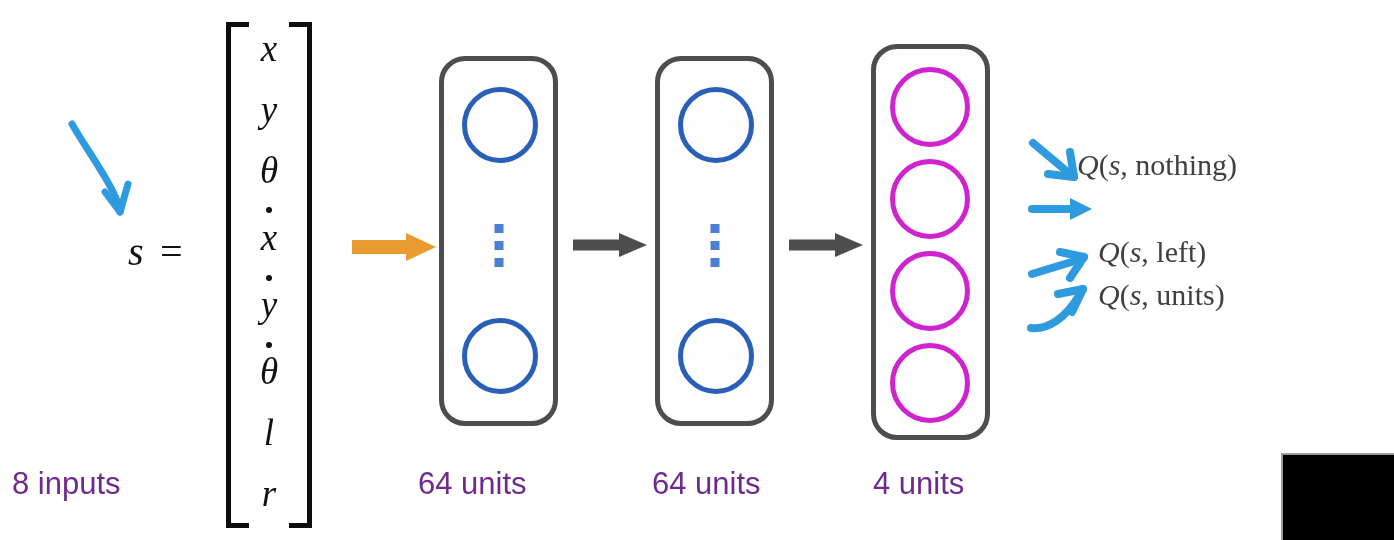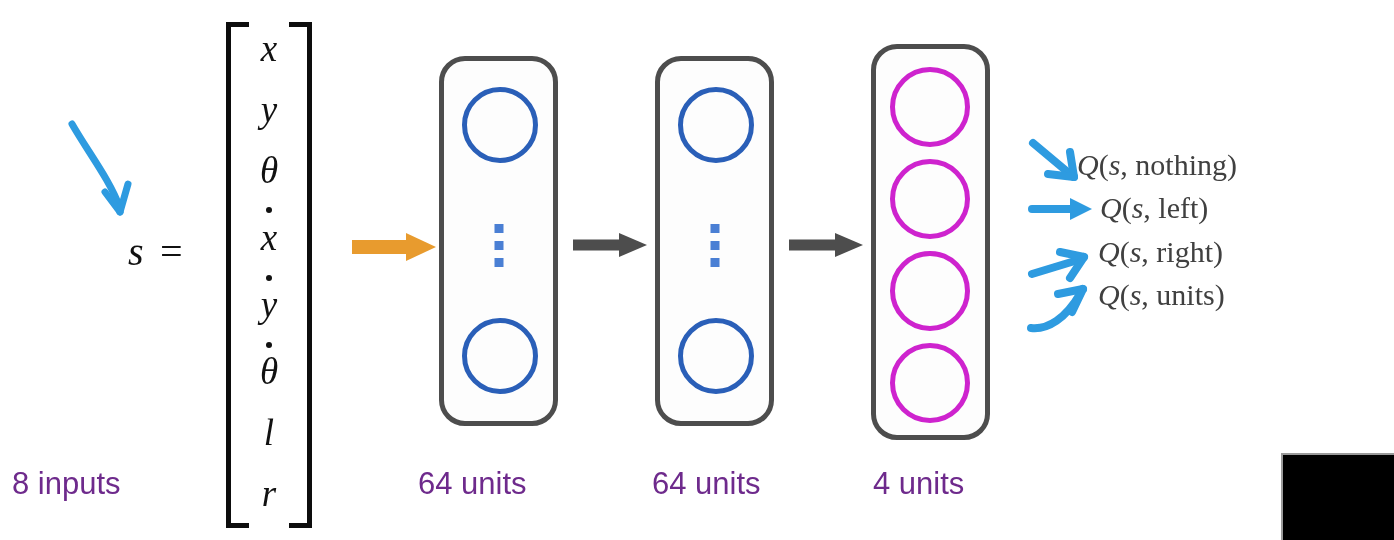--- a/index.html
+++ b/index.html
@@ -277,26 +277,23 @@
   <svg class="arrow-svg" style="left:1028px; top:284px; width:70px; height:50px;" viewBox="0 0 70 50">
     <path d="M 3 44 C 20 46, 38 34, 52 10" stroke="#2E9BE0" stroke-width="8" fill="none" stroke-linecap="round"></path>
     <path d="M 55 5 L 30 10" stroke="#2E9BE0" stroke-width="8" fill="none" stroke-linecap="round"></path>
     <path d="M 55 5 L 44 28" stroke="#2E9BE0" stroke-width="8" fill="none" stroke-linecap="round"></path>
   </svg>
 
   <div class="q-label" id="q-nothing">
     <i>Q</i><span class="up">(</span><i>s</i><span class="up">, </span><span class="up">nothing</span><span class="up">)</span>
   </div>
 
-  <div class="q-label" id="q-left">
+
+  <div class="q-label" id="q-main">
     <i>Q</i><span class="up">(</span><i>s</i><span class="up">, </span><span class="up">left</span><span class="up">)</span>
-  </div>
-
-  <div class="q-label" id="q-main">
-    <i>Q</i><span class="up">(</span><i>s</i><span class="up">, </span><span class="up">right</span><span class="up">)</span>
   </div>
 
   <div class="q-label" id="q-right">
     <i>Q</i><span class="up">(</span><i>s</i><span class="up">, </span><span class="up">units</span><span class="up">)</span>
   </div>
 
   <div class="abs" id="black-block"></div>
 
 </div>
 

